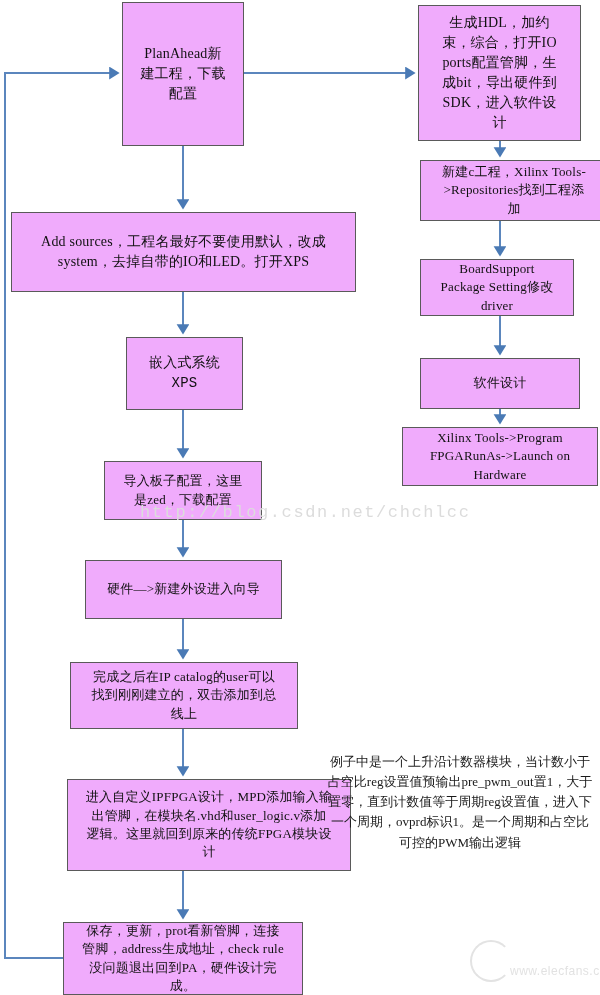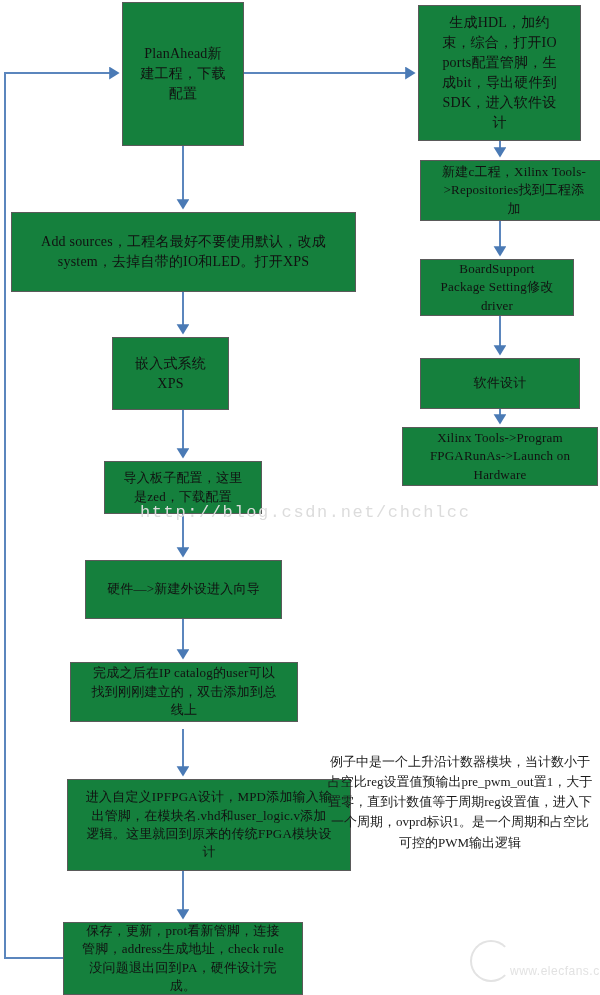--- a/index.html
+++ b/index.html
@@ -17,45 +17,45 @@
   }
   #canvas {
     position: absolute;
     left: 0; top: 0;
     width: 600px;
     height: 995px;
   }
   .node {
     position: absolute;
     box-sizing: border-box;
-    background: #15803d;
+    background: #f0abfc;
     border: 1.5px solid #5a5a5a;
     display: flex;
     align-items: center;
     justify-content: center;
     text-align: center;
     line-height: 1.42;
     color: #111;
     letter-spacing: 0.2px;
     padding: 2px 17px;
   }
   .node span { display: block; width: 100%; }
 
   
   #n-plan      { left:122px; top:2px;   width:122px; height:144px; font-size:14px; }
   #n-hdl       { left:418px; top:5px;   width:163px; height:136px; font-size:14px; }
   #n-cproj     { left:420px; top:160px; width:188px; height:61px;  font-size:13px; }
   #n-bsp       { left:420px; top:259px; width:154px; height:57px;  font-size:13px; }
   #n-sw        { left:420px; top:358px; width:160px; height:51px;  font-size:13px; }
   #n-prog      { left:402px; top:427px; width:196px; height:59px;  font-size:13px; }
   #n-addsrc    { left:11px;  top:212px; width:345px; height:80px;  font-size:14px; }
-  #n-xps       { left:112px; top:337px; width:117px; height:73px;  font-size:14px; }
-  #n-board     { left:104px; top:461px; width:158px; height:53px;  font-size:13px; }
+  #n-xps       { left:126px; top:337px; width:117px; height:73px;  font-size:14px;font-family:Liberation Mono, monospace; }
+  #n-board     { left:104px; top:461px; width:158px; height:59px;  font-size:13px; }
   #n-hw        { left:85px;  top:560px; width:197px; height:59px;  font-size:13px; }
-  #n-ipcat     { left:70px;  top:662px; width:228px; height:60px;  font-size:13px; }
+  #n-ipcat     { left:70px;  top:662px; width:228px; height:67px;  font-size:13px; }
   #n-custom    { left:67px;  top:779px; width:284px; height:92px;  font-size:13px; }
   #n-save      { left:63px;  top:922px; width:240px; height:73px;  font-size:13px;text-align:center; }
 
   .note {
     position: absolute;
     left: 326px;
     top: 752px;
     width: 268px;
     font-size: 13px;
     line-height: 1.55;

